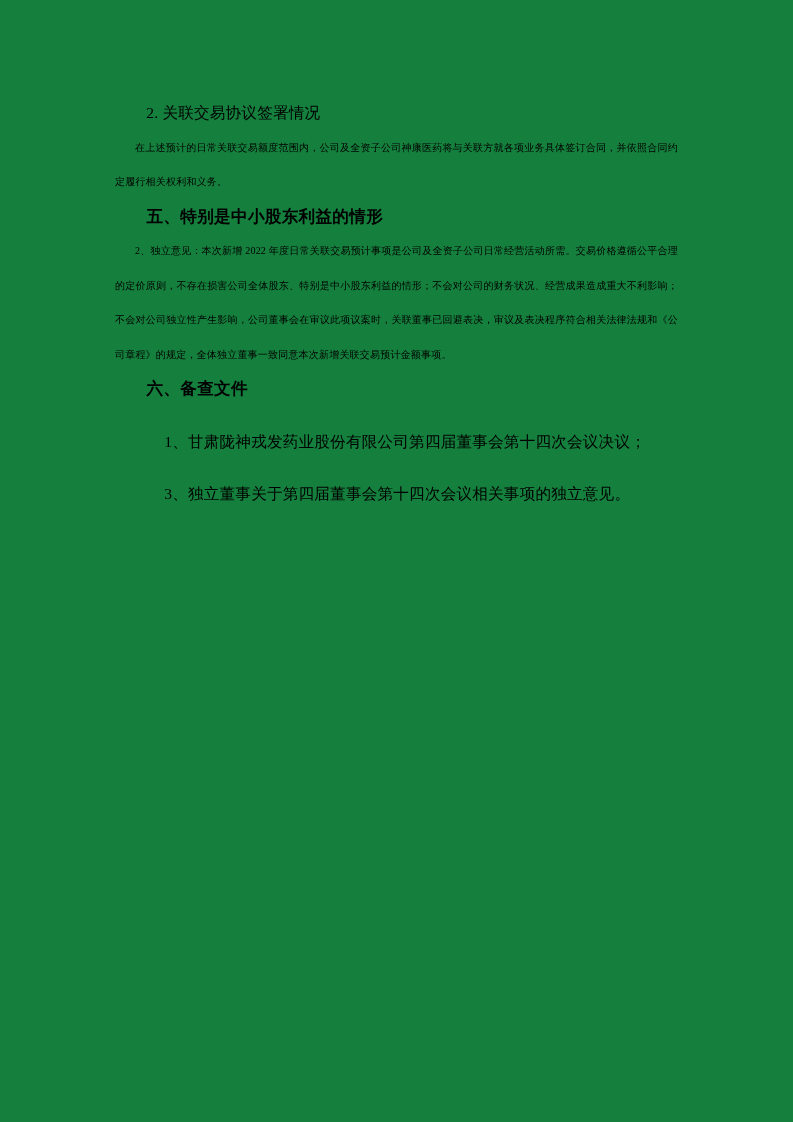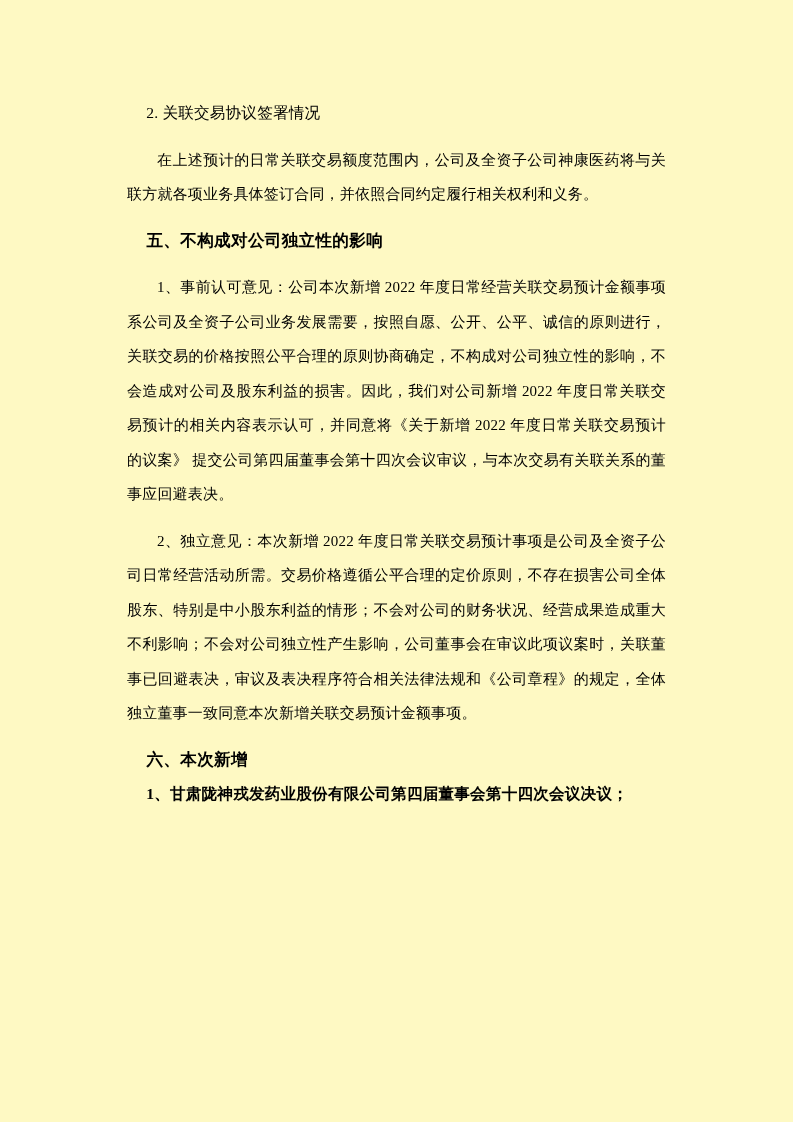--- a/index.html
+++ b/index.html
@@ -5,33 +5,33 @@
   html, body {
     margin: 0;
     padding: 0;
     background: #ffffff;
   }
   .page {
     position: relative;
     width: 793px;
     height: 1122px;
     margin: 0 auto;
-    background: #fef9c3;
+    background: #15803d;
     box-sizing: border-box;
     padding: 96px 115px 0 115px;
     color: #000000;
     font-family: "Liberation Serif", "DejaVu Serif", serif;
     overflow: hidden;
   }
   .doc-body {
     width: 563px;
   }
   .para {
-    margin: 12px;
-    font-size: 15px;
+    margin: 0;
+    font-size: 10px;
     line-height: 34.5px;
     text-align: justify;
     text-justify: inter-ideograph;
     text-indent: 2em;
     letter-spacing: 0.2px;
     word-break: break-all;
   }
   .sub-item {
     margin: 0;
     font-size: 15.6px;
@@ -42,46 +42,45 @@
   .heading {
     margin: 0;
     font-size: 16.6px;
     line-height: 34.5px;
     font-weight: bold;
     font-family: "Liberation Sans", "DejaVu Sans", sans-serif;
     text-indent: 1.9em;
     letter-spacing: 0.3px;
   }
   .list-line {
-    margin: 0;
+    margin: 18px;
     font-size: 15.6px;
     line-height: 34.5px;
     text-indent: 2em;
     letter-spacing: 0.2px;
-    font-weight: bold;
   }
 </style>
 </head>
 <body>
 
 <div class="page">
   <div class="doc-body">
 
     <p class="sub-item">2. 关联交易协议签署情况</p>
 
     <p class="para">在上述预计的日常关联交易额度范围内，公司及全资子公司神康医药将与关联方就各项业务具体签订合同，并依照合同约定履行相关权利和义务。</p>
 
 
 
-    <h3 class="heading">五、不构成对公司独立性的影响</h3>
+    <h3 class="heading">五、特别是中小股东利益的情形</h3>
 
-    <p class="para">1、事前认可意见：公司本次新增 2022 年度日常经营关联交易预计金额事项系公司及全资子公司业务发展需要，按照自愿、公开、公平、诚信的原则进行，关联交易的价格按照公平合理的原则协商确定，不构成对公司独立性的影响，不会造成对公司及股东利益的损害。因此，我们对公司新增 2022 年度日常关联交易预计的相关内容表示认可，并同意将《关于新增 2022 年度日常关联交易预计的议案》 提交公司第四届董事会第十四次会议审议，与本次交易有关联关系的董事应回避表决。</p>
 
     <p class="para">2、独立意见：本次新增 2022 年度日常关联交易预计事项是公司及全资子公司日常经营活动所需。交易价格遵循公平合理的定价原则，不存在损害公司全体股东、特别是中小股东利益的情形；不会对公司的财务状况、经营成果造成重大不利影响；不会对公司独立性产生影响，公司董事会在审议此项议案时，关联董事已回避表决，审议及表决程序符合相关法律法规和《公司章程》的规定，全体独立董事一致同意本次新增关联交易预计金额事项。</p>
 
-    <h3 class="heading">六、本次新增</h3>
+    <h3 class="heading">六、备查文件</h3>
 
     <p class="list-line">1、甘肃陇神戎发药业股份有限公司第四届董事会第十四次会议决议；</p>
 
 
+    <p class="list-line">3、独立董事关于第四届董事会第十四次会议相关事项的独立意见。</p>
 
   </div>
 </div>
 
 </body></html>

